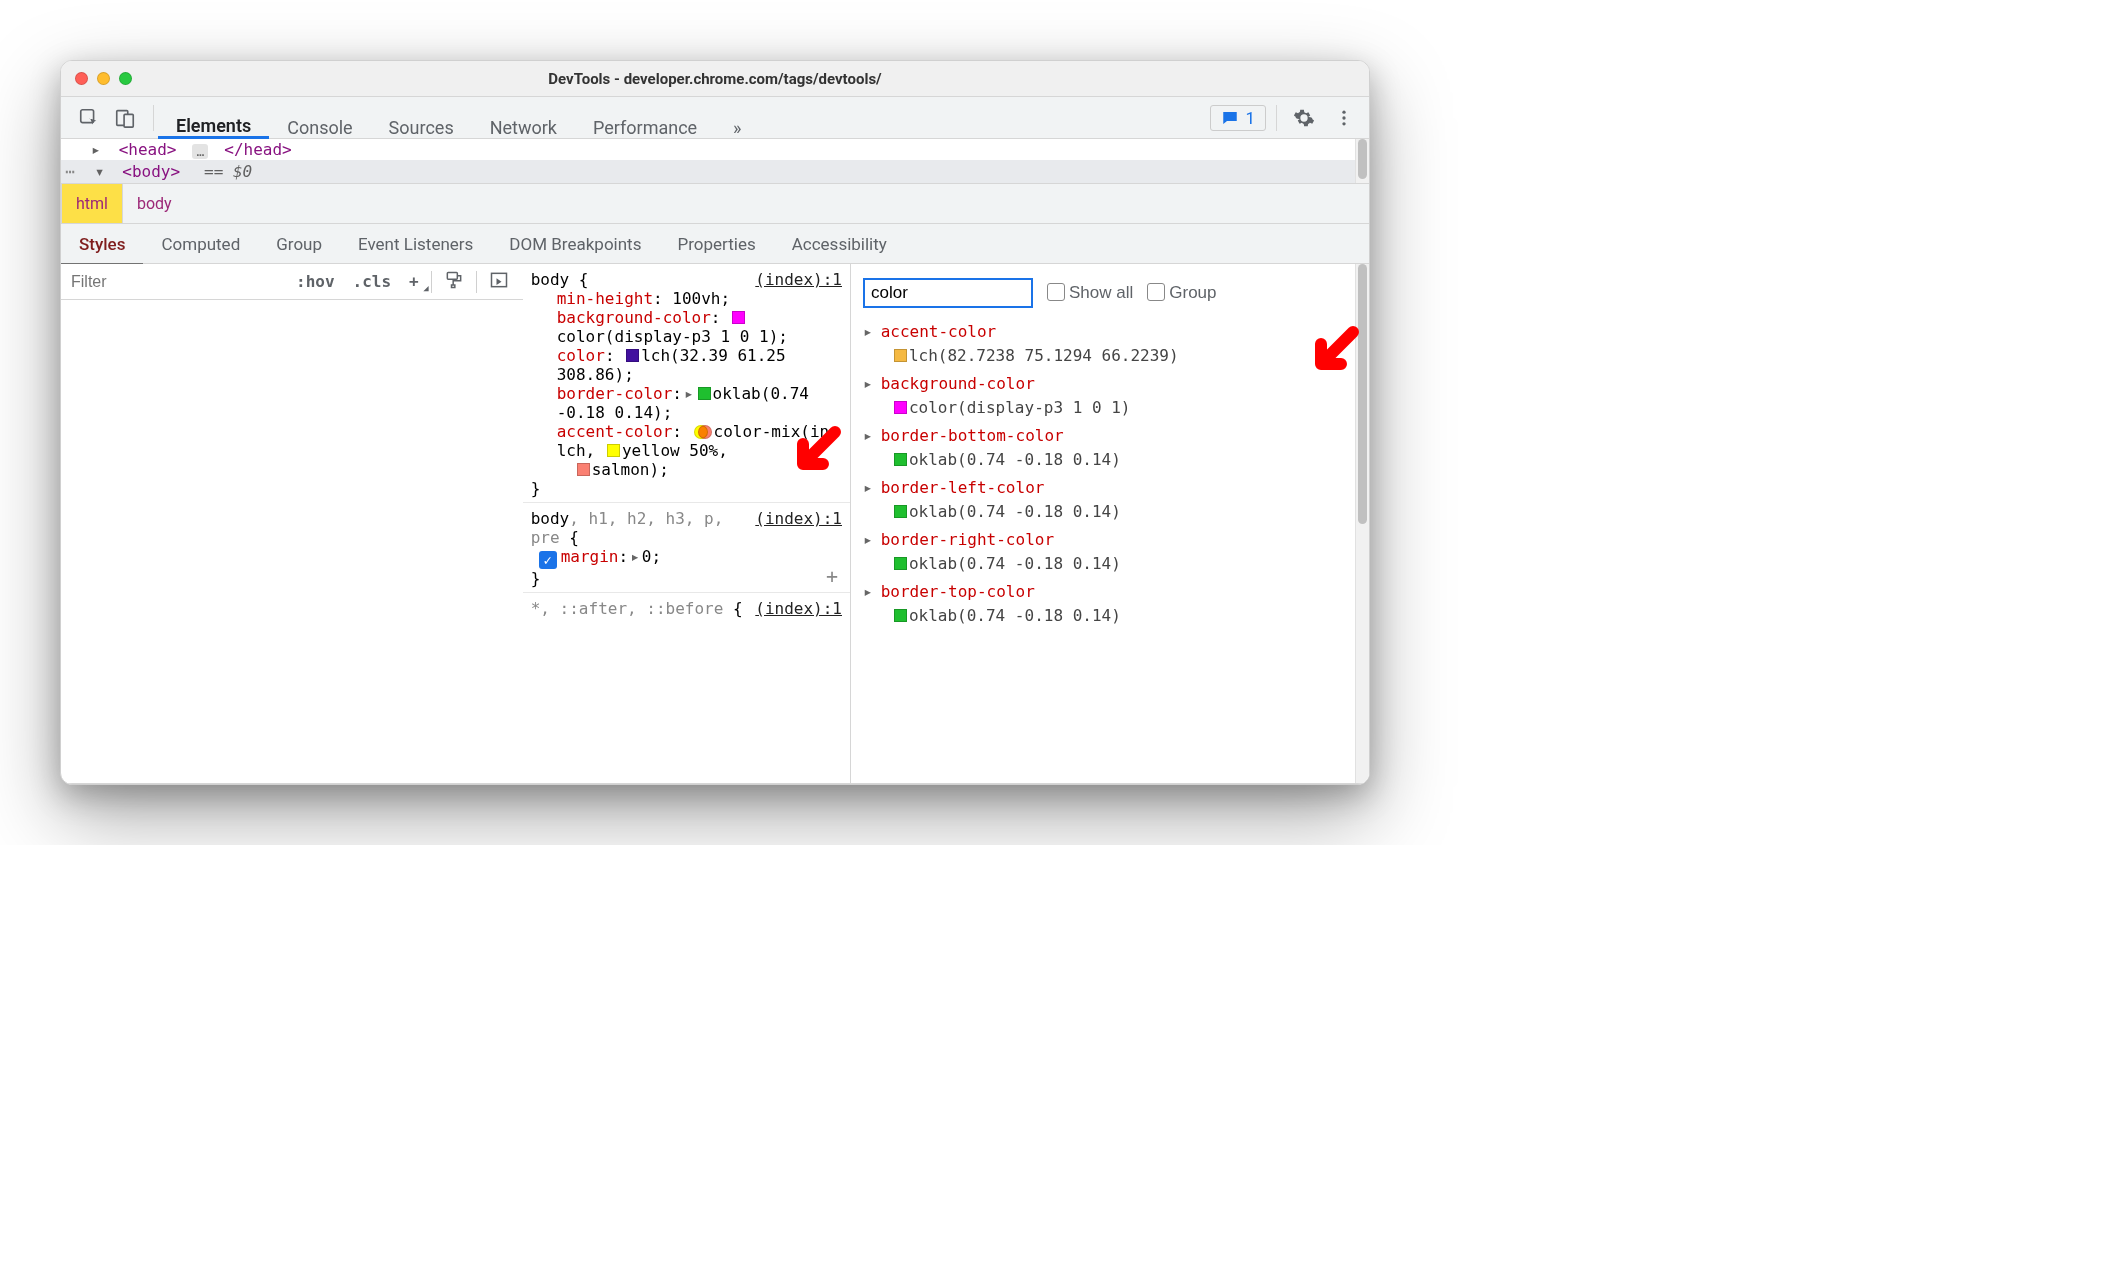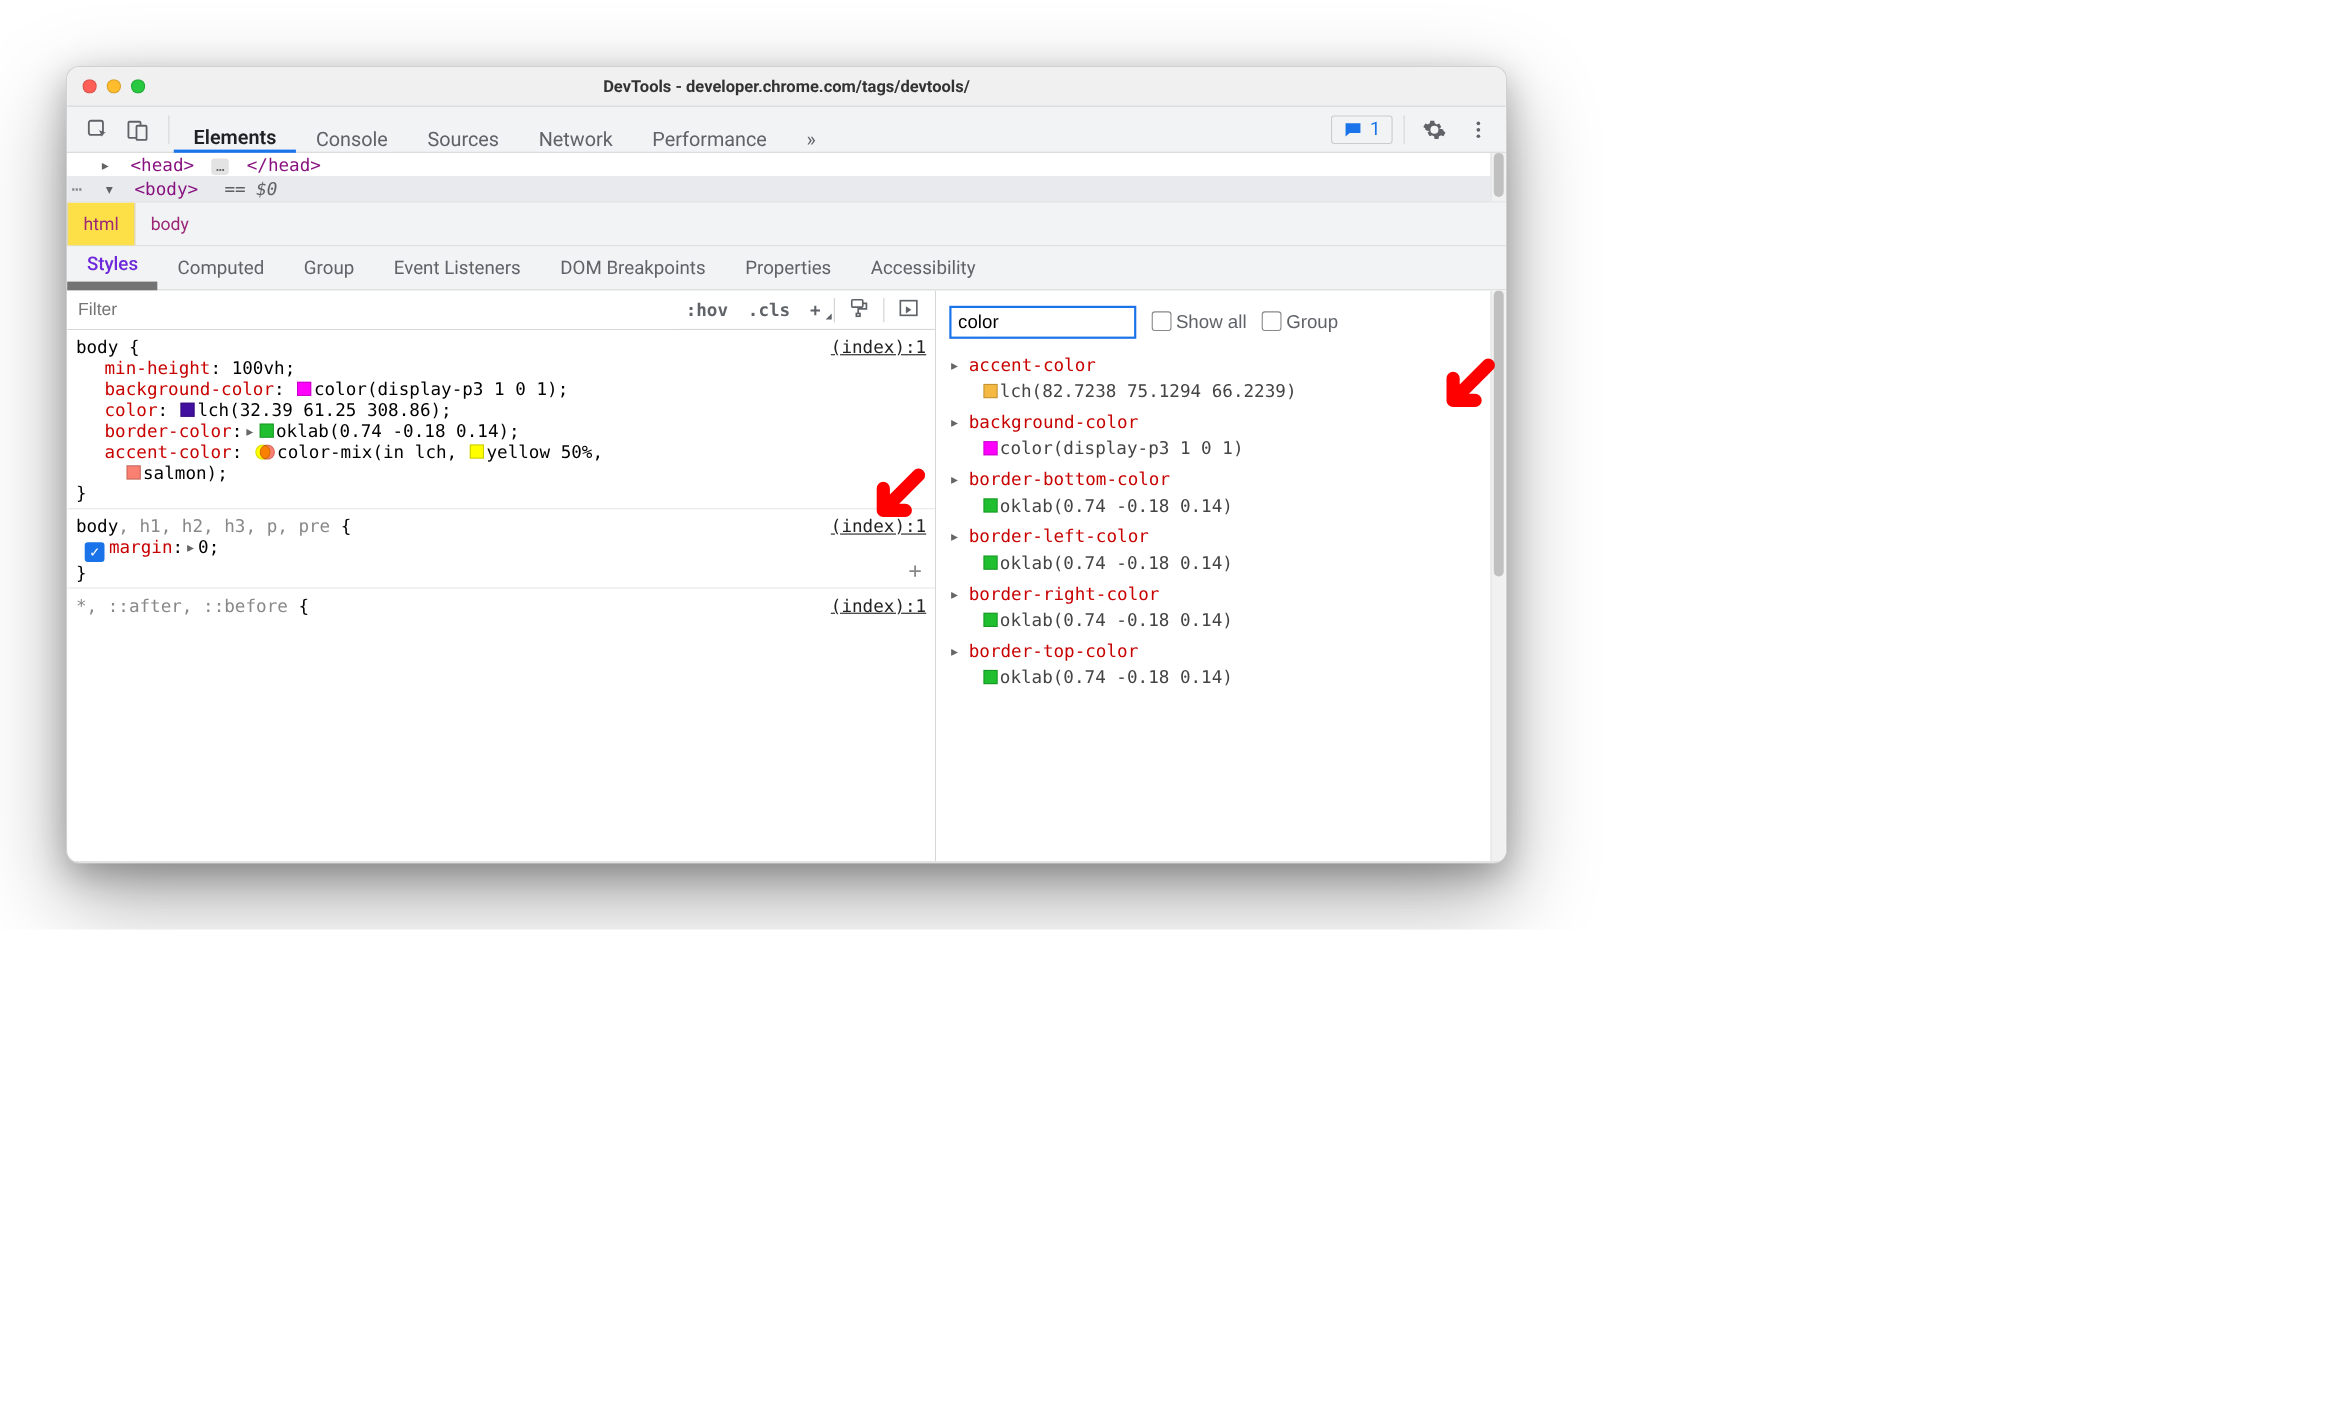--- a/index.html
+++ b/index.html
@@ -132,33 +132,33 @@
   .subtabs {
     height: 40px;
     display: flex;
     align-items: center;
     border-bottom: 1px solid #d6d6d6;
     background: #f1f3f4;
     font-size: 17px;
     color:#5f6368;
   }
   .subtab { padding: 0 18px; height:100%; display:flex; align-items:center; }
-  .subtab.active { color:#6d28d9; border-bottom:8px solid #737373; margin-bottom:-1px; font-weight:500;}
+  .subtab.active { color:#7f1d1d; border-bottom:1px solid #737373; margin-bottom:-1px; font-weight:500;}
   
   .panes {
     display: flex;
     flex: 1;
     overflow: hidden;
     position: relative;
     border-bottom: 1px solid #d6d6d6;
   }
   .styles-pane {
     width: 790px;
     border-right: 1px solid #d6d6d6;
-    display:flex; flex-direction:column;
+    display:flex; flex-direction:row;
     font-family: Menlo, Consolas, monospace;
     font-size: 16px;
     overflow: hidden;
   }
   .filter-row {
     height: 36px;
     display: flex;
     align-items: center;
     border-bottom: 1px solid #d6d6d6;
     background:#fff;

